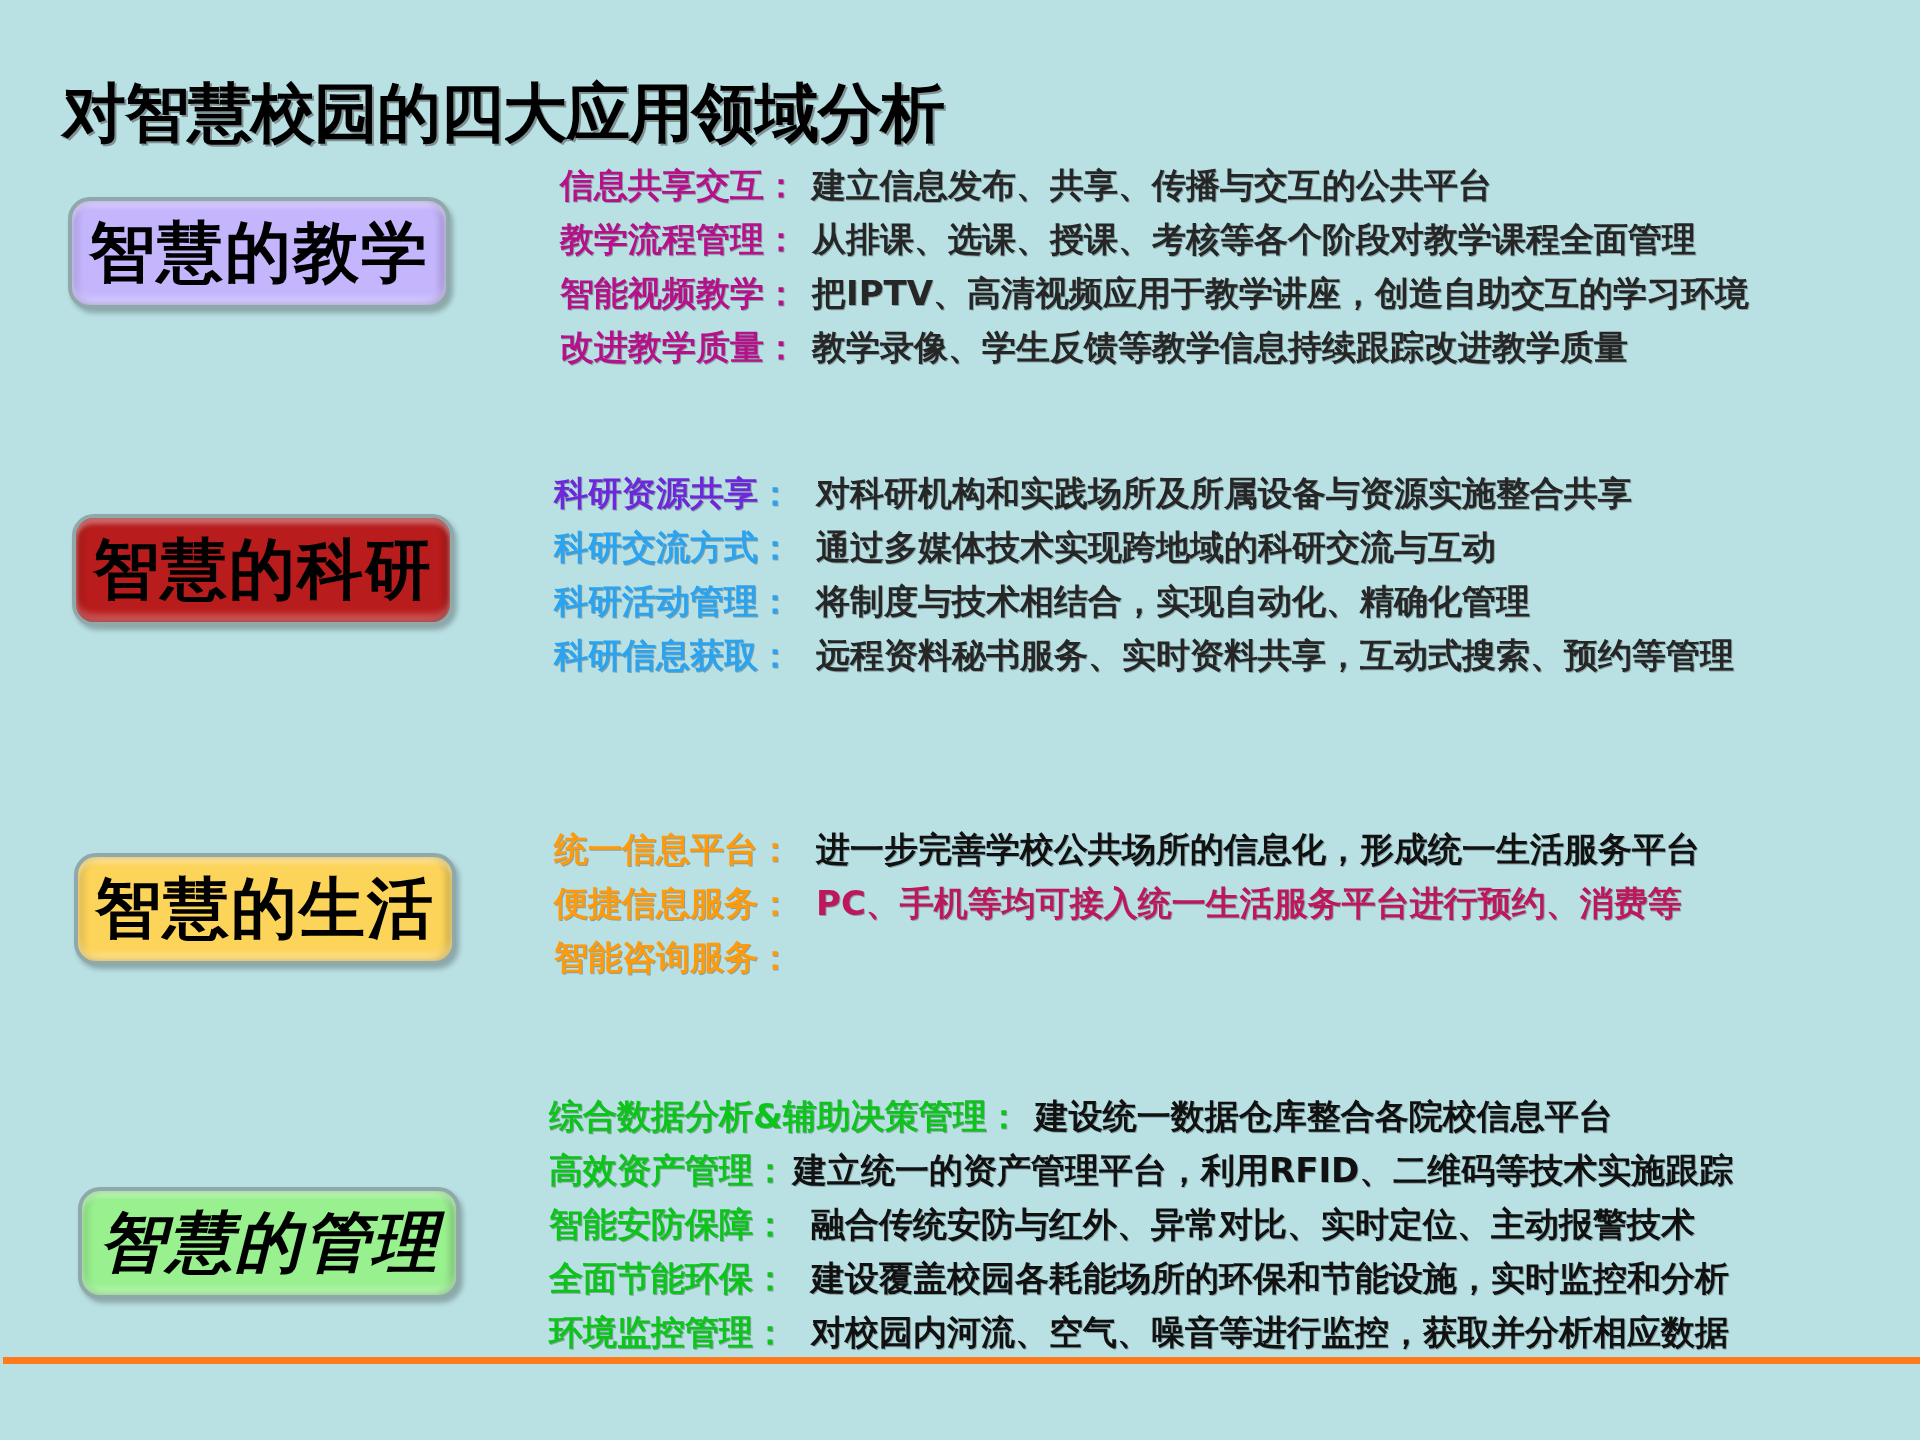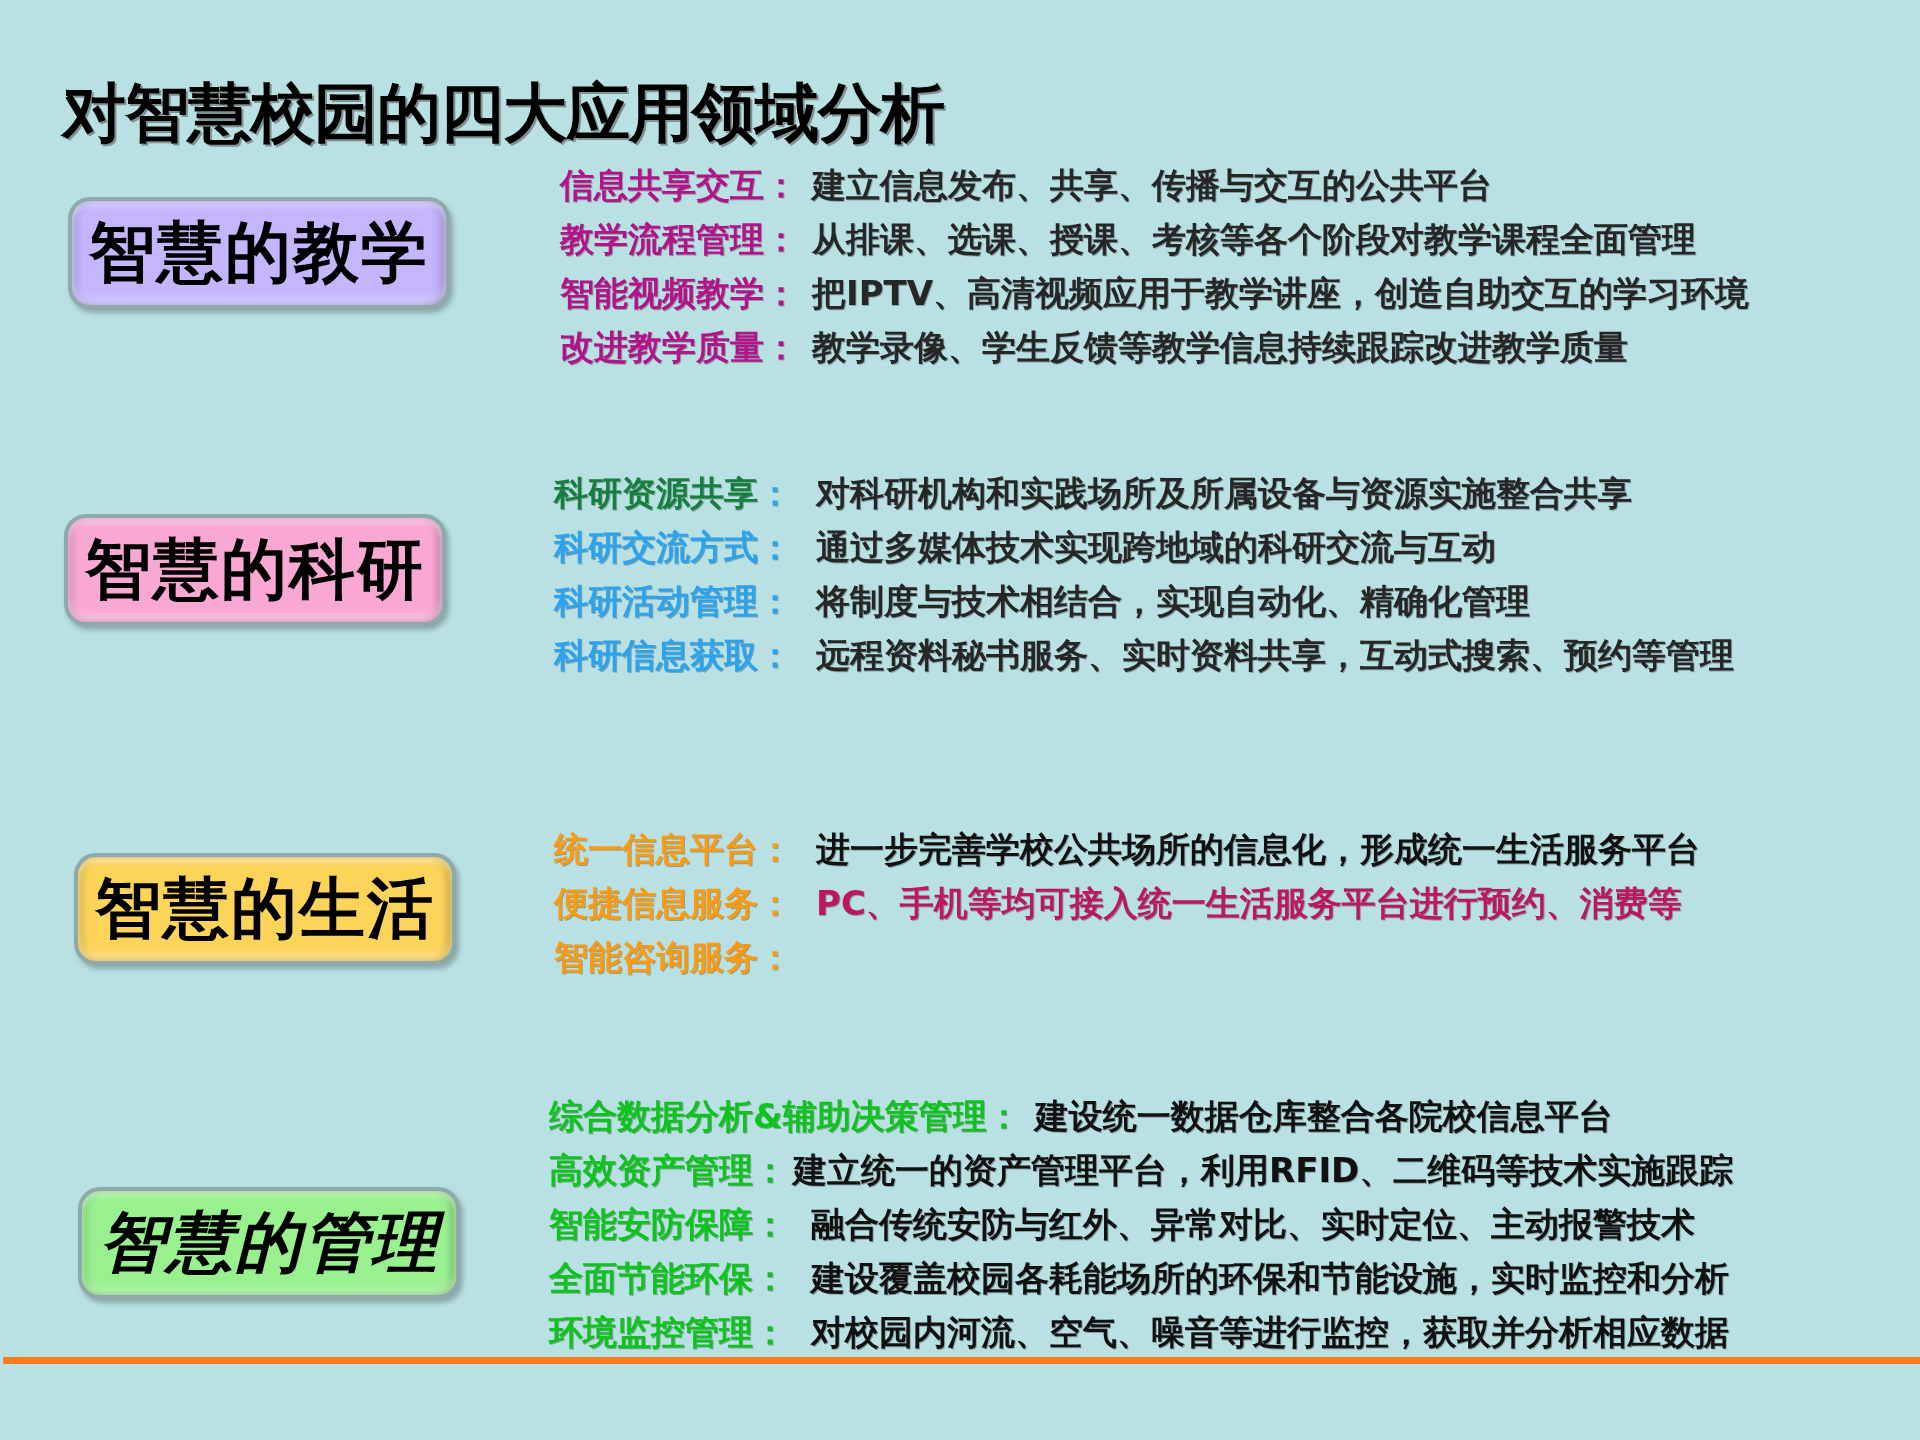--- a/index.html
+++ b/index.html
@@ -78,26 +78,26 @@
     <span class="sep" style="color:#b5128a">：</span>
     <span class="val">把IPTV、高清视频应用于教学讲座，创造自助交互的学习环境</span>
   </div>
   <div class="item">
     <span class="key" style="color:#b5128a">改进教学质量</span>
     <span class="sep" style="color:#b5128a">：</span>
     <span class="val">教学录像、学生反馈等教学信息持续跟踪改进教学质量</span>
   </div>
 </div>
 
-<div class="pill" style="left:64px; top:514px; background:#f9a8d4;align-items:center;">
+<div class="pill" style="left:72px; top:514px; background:#b91c1c;align-items:center;">
   <span class="pill-label">智慧的科研</span>
 </div>
 <div class="items" style="left:554px; top:466px;">
   <div class="item">
-    <span class="key" style="color:#15803d">科研资源共享</span>
+    <span class="key" style="color:#6d28d9">科研资源共享</span>
     <span class="sep" style="color:#2aa3f0;margin-right:24px">：</span>
     <span class="val">对科研机构和实践场所及所属设备与资源实施整合共享</span>
   </div>
   <div class="item">
     <span class="key" style="color:#2aa3f0">科研交流方式</span>
     <span class="sep" style="color:#2aa3f0;margin-right:24px">：</span>
     <span class="val">通过多媒体技术实现跨地域的科研交流与互动</span>
   </div>
   <div class="item">
     <span class="key" style="color:#2aa3f0">科研活动管理</span>

